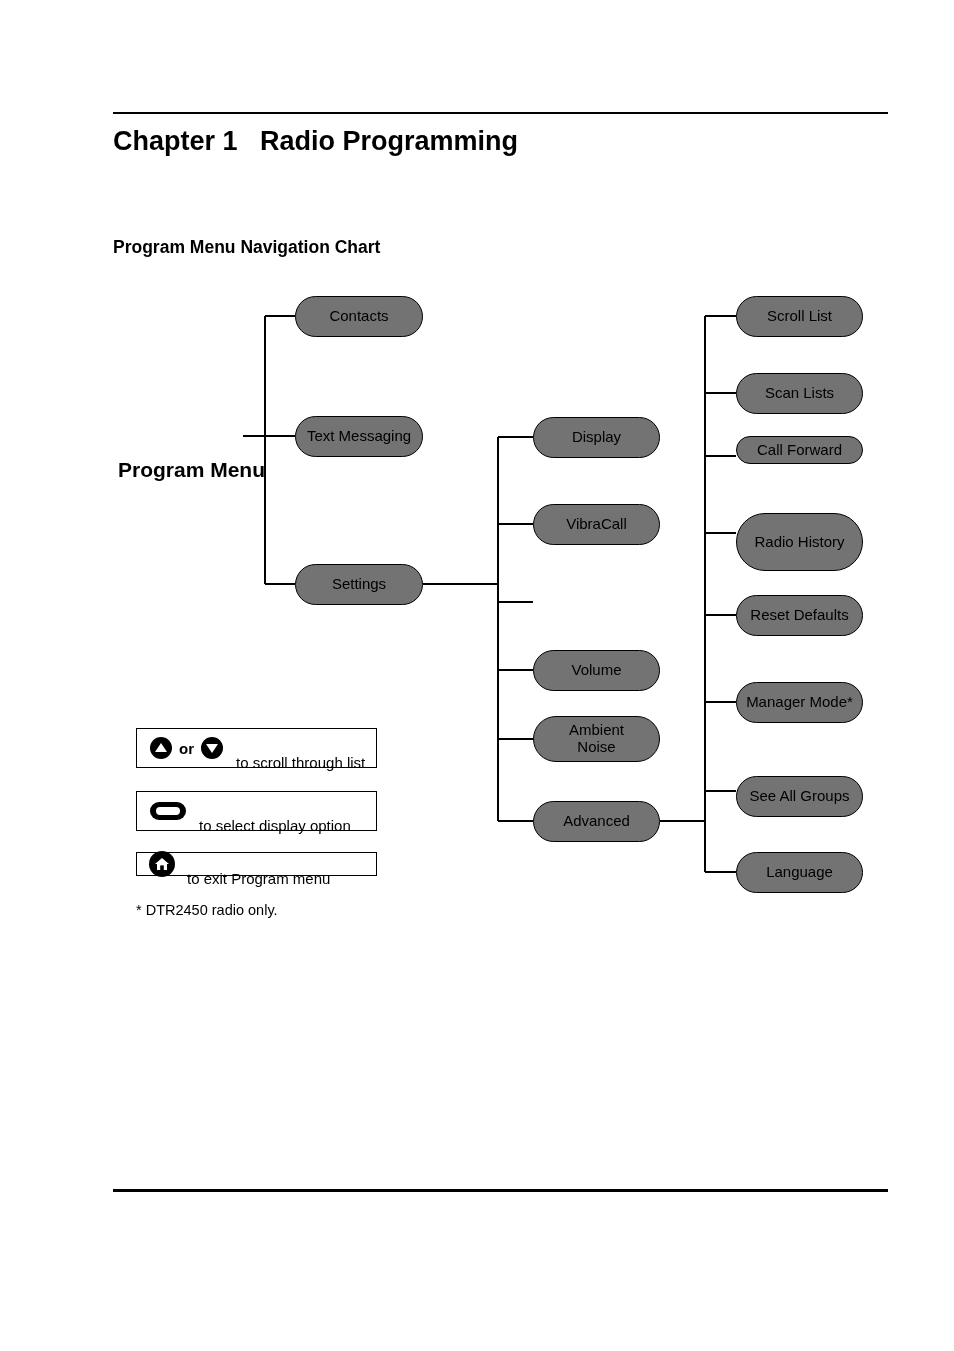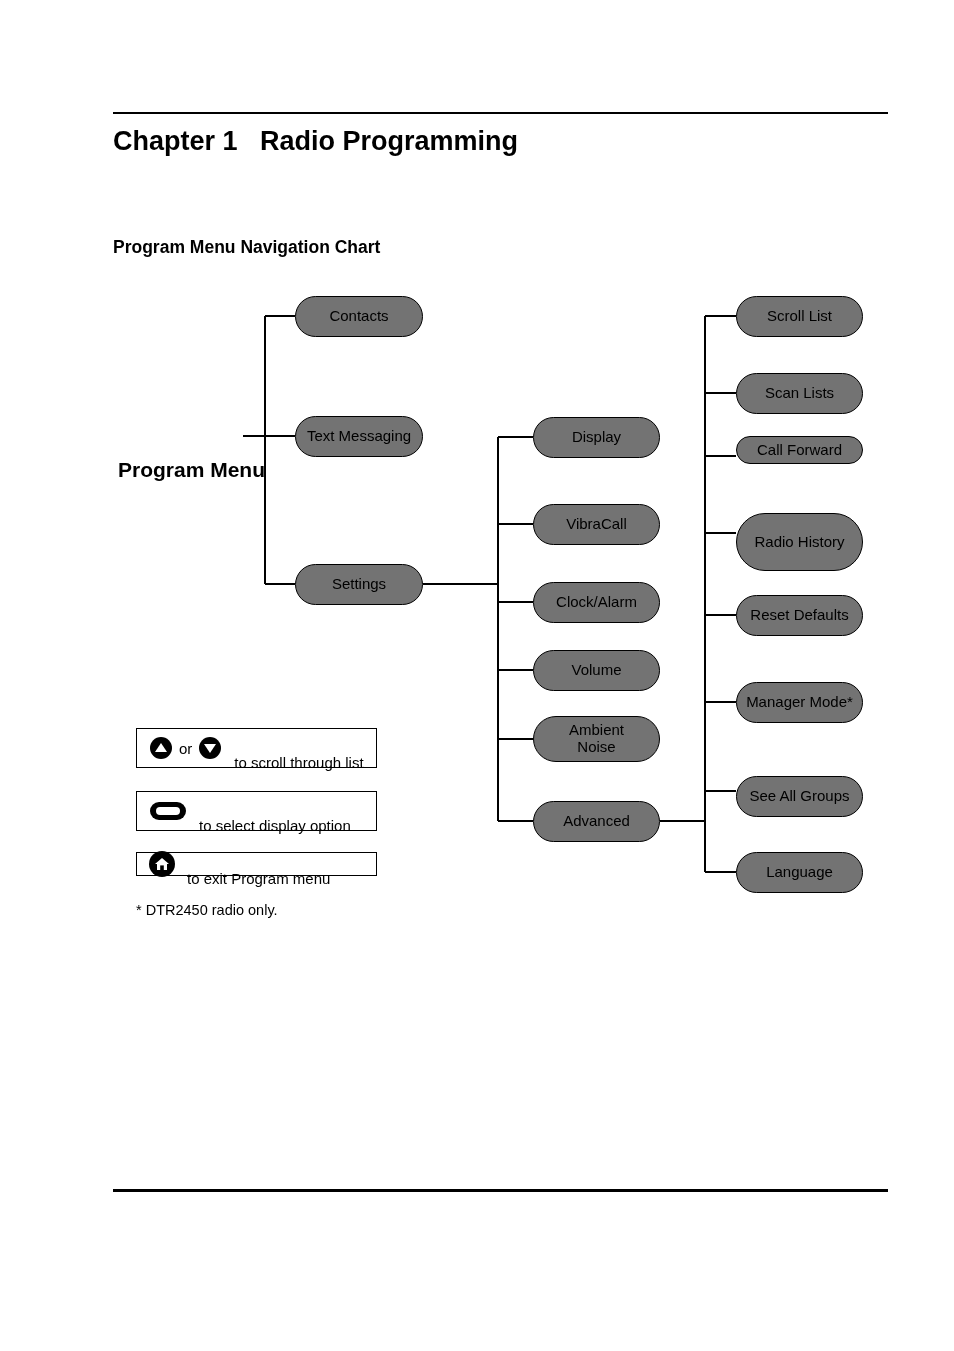--- a/index.html
+++ b/index.html
@@ -140,41 +140,40 @@
     </svg>
 
     <div class="root-label">Program Menu</div>
 
     <div class="node" style="left:295px;top:296px;width:128px;height:41px;">Contacts</div>
     <div class="node" style="left:295px;top:416px;width:128px;height:41px;">Text Messaging</div>
     <div class="node" style="left:295px;top:564px;width:128px;height:41px;">Settings</div>
 
     <div class="node" style="left:533px;top:417px;width:127px;height:41px;">Display</div>
     <div class="node" style="left:533px;top:504px;width:127px;height:41px;">VibraCall</div>
-    <div class="node" style="left:533px;top:582px;width:127px;height:41px;">Clock/Alarm</div>
     <div class="node" style="left:533px;top:650px;width:127px;height:41px;">Volume</div>
     <div class="node" style="left:533px;top:716px;width:127px;height:46px;">Ambient
 Noise</div>
     <div class="node" style="left:533px;top:801px;width:127px;height:41px;">Advanced</div>
 
     <div class="node" style="left:736px;top:296px;width:127px;height:41px;">Scroll List</div>
     <div class="node" style="left:736px;top:373px;width:127px;height:41px;">Scan Lists</div>
     <div class="node" style="left:736px;top:436px;width:127px;height:28px;">Call Forward</div>
     <div class="node" style="left:736px;top:513px;width:127px;height:58px;text-align:center;">Radio History</div>
     <div class="node" style="left:736px;top:595px;width:127px;height:41px;text-align:center;">Reset Defaults</div>
     <div class="node" style="left:736px;top:682px;width:127px;height:41px;">Manager Mode*</div>
     <div class="node" style="left:736px;top:776px;width:127px;height:41px;">See All Groups</div>
     <div class="node" style="left:736px;top:852px;width:127px;height:41px;">Language</div>
   </div>
 
   <div class="legend-box" style="left:136px;top:728px;width:241px;height:40px;padding-left:13px;">
     <span class="ico ico-round">
         <span class="tri-up"></span>
       </span>
-    <span class="legend-inline" style="margin:0 7px;">or</span>
+    <span class="legend-inline" style="margin:0 7px;font-weight:bold;">or</span>
     <span class="ico ico-round">
         <span class="tri-dn"></span>
       </span>
     <span class="legend-text" style="margin-left:13px;">to scroll through list</span>
   </div>
 
   <div class="legend-box" style="left:136px;top:791px;width:241px;height:40px;padding-left:13px;">
     <span class="ico ico-select"></span>
     <span class="legend-text" style="margin-left:13px;">to select display option</span>
   </div>

